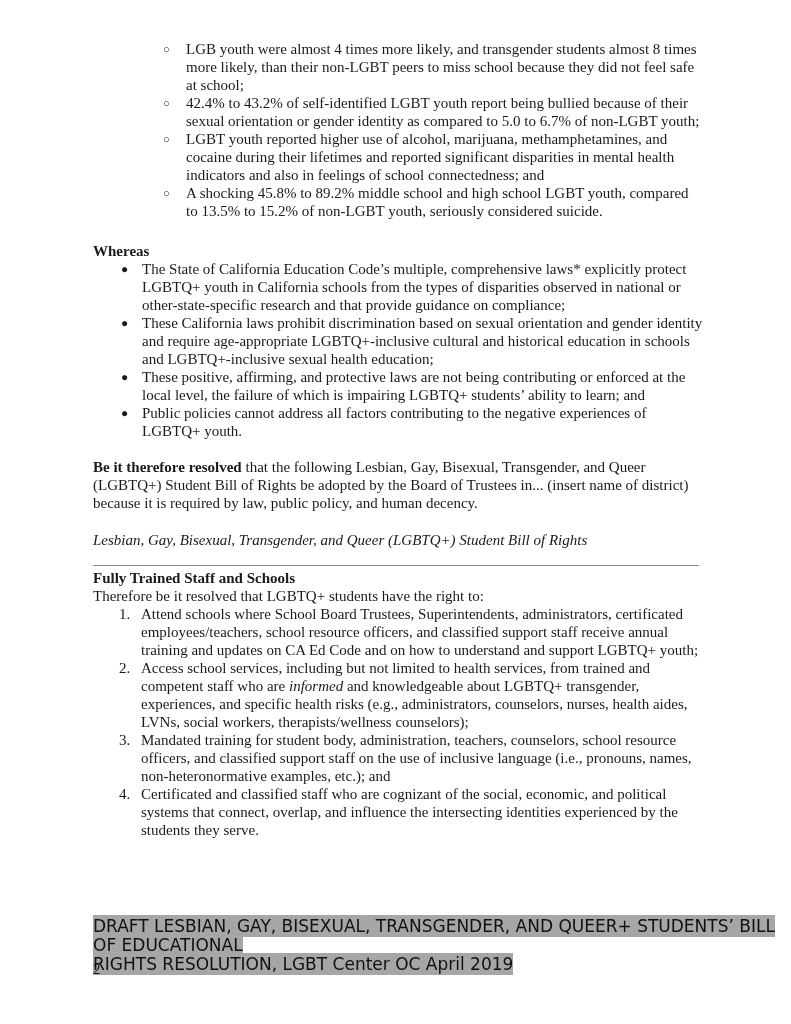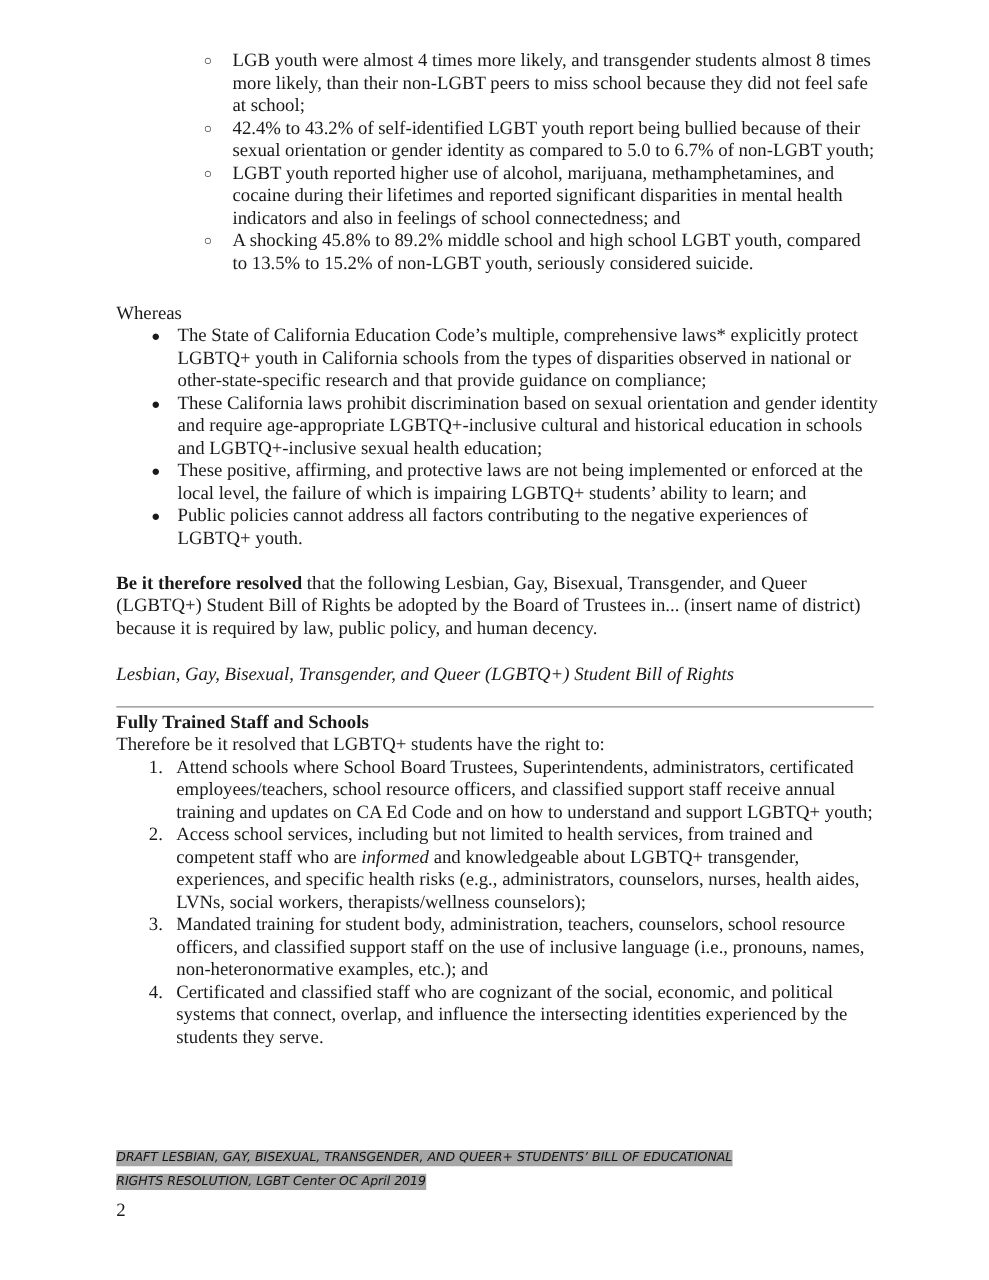--- a/index.html
+++ b/index.html
@@ -3,53 +3,53 @@
 <meta charset="utf-8">
 <style>
   html, body { margin: 0; padding: 0; background: #ffffff; }
   body { width: 791px; height: 1024px; position: relative; overflow: hidden; color: #1a1a1a;
          font-family: "Liberation Serif", "DejaVu Serif", serif; font-size: 15px; line-height: 18px; }
   .page { position: absolute; left: 93px; top: 40px; width: 610px; }
   ul, ol { margin: 0; padding: 0; list-style: none; }
   .circle-list { margin-left: 74px; }
   .circle-list li { position: relative; padding-left: 19px; }
   .circle-list li .mk { position: absolute; left: -4px; top: 0; font-size: 11px; }
-  .whereas-title { font-weight: normal; margin-top: 22px; }
+  .whereas-title { font-weight: bold; margin-top: 22px; }
   .disc-list { margin-left: 30px; }
   .disc-list li { position: relative; padding-left: 19px; }
   .disc-list li .mk { position: absolute; left: -2px; top: 0; font-size: 12px; }
   .resolved { margin-top: 18px; }
   .resolved b { font-weight: bold; }
   .bill-title { font-style: italic; margin-top: 19px; }
   .hr { border: none; border-top: 1px solid #8a8a8a; margin: 16px 0 0 0; height: 0; width: 606px; }
   .section-title { margin-top: 3px; font-weight: bold; }
   .section-intro { }
   .num-list { margin-left: 26px; }
   .num-list li { position: relative; padding-left: 22px; }
   .num-list li .mk { position: absolute; left: 0; top: 0; }
-  .footer { position: absolute; left: 93px; top: 917px; font-family: "DejaVu Sans", sans-serif; font-size: 10px; line-height: 19px; color: #111; font-style: italic; }
+  .footer { position: absolute; left: 93px; top: 917px; font-family: "DejaVu Sans", sans-serif; font-size: 17px; line-height: 19px; color: #111; }
   .footer .hl { background: #a6a6a6; padding: 1px 0; }
   .page-num { position: absolute; left: 93px; top: 960px; font-size: 15px; }
 </style>
 </head>
 <body>
 
 <div class="page">
   <ul class="circle-list">
     <li><span class="mk">○</span><span>LGB youth were almost 4 times more likely, and transgender students almost 8 times more likely, than their non-LGBT peers to miss school because they did not feel safe at school;</span></li>
     <li><span class="mk">○</span><span>42.4% to 43.2% of self-identified LGBT youth report being bullied because of their sexual orientation or gender identity as compared to 5.0 to 6.7% of non-LGBT youth;</span></li>
     <li><span class="mk">○</span><span>LGBT youth reported higher use of alcohol, marijuana, methamphetamines, and cocaine during their lifetimes and reported significant disparities in mental health indicators and also in feelings of school connectedness; and</span></li>
     <li><span class="mk">○</span><span>A shocking 45.8% to 89.2% middle school and high school LGBT youth, compared to 13.5% to 15.2% of non-LGBT youth, seriously considered suicide.</span></li>
   </ul>
 
   <div class="whereas-title">Whereas</div>
   <ul class="disc-list">
     <li><span class="mk">●</span><span>The State of California Education Code’s multiple, comprehensive laws* explicitly protect LGBTQ+ youth in California schools from the types of disparities observed in national or other-state-specific research and that provide guidance on compliance;</span></li>
     <li><span class="mk">●</span><span>These California laws prohibit discrimination based on sexual orientation and gender identity and require age-appropriate LGBTQ+-inclusive cultural and historical education in schools and LGBTQ+-inclusive sexual health education;</span></li>
-    <li><span class="mk">●</span><span>These positive, affirming, and protective laws are not being implemented or enforced at the local level, the failure of which is impairing LGBTQ+ students’ ability to learn; and</span></li>
+    <li><span class="mk">●</span><span>These positive, affirming, and protective laws are not being contributing or enforced at the local level, the failure of which is impairing LGBTQ+ students’ ability to learn; and</span></li>
     <li><span class="mk">●</span><span>Public policies cannot address all factors contributing to the negative experiences of LGBTQ+ youth.</span></li>
   </ul>
 
   <p class="resolved" style="margin-bottom:0;"><b>Be it therefore resolved</b><span> that the following Lesbian, Gay, Bisexual, Transgender, and Queer (LGBTQ+) Student Bill of Rights be adopted by the Board of Trustees in... (insert name of district) because it is required by law, public policy, and human decency.</span></p>
 
   <div class="bill-title">Lesbian, Gay, Bisexual, Transgender, and Queer (LGBTQ+) Student Bill of Rights</div>
   <hr class="hr">
 
   <div class="section-title">Fully Trained Staff and Schools</div>
   <div class="section-intro">Therefore be it resolved that LGBTQ+ students have the right to:</div>

